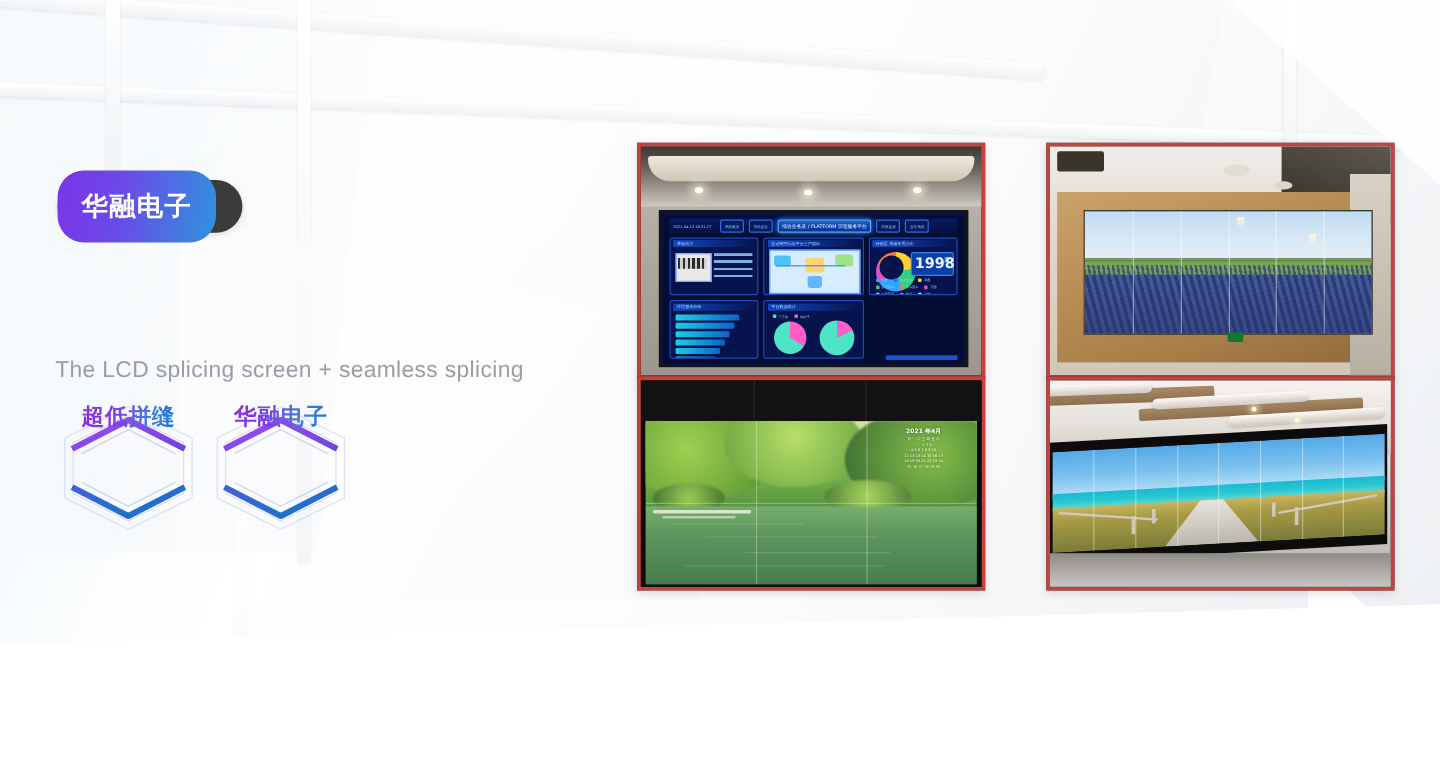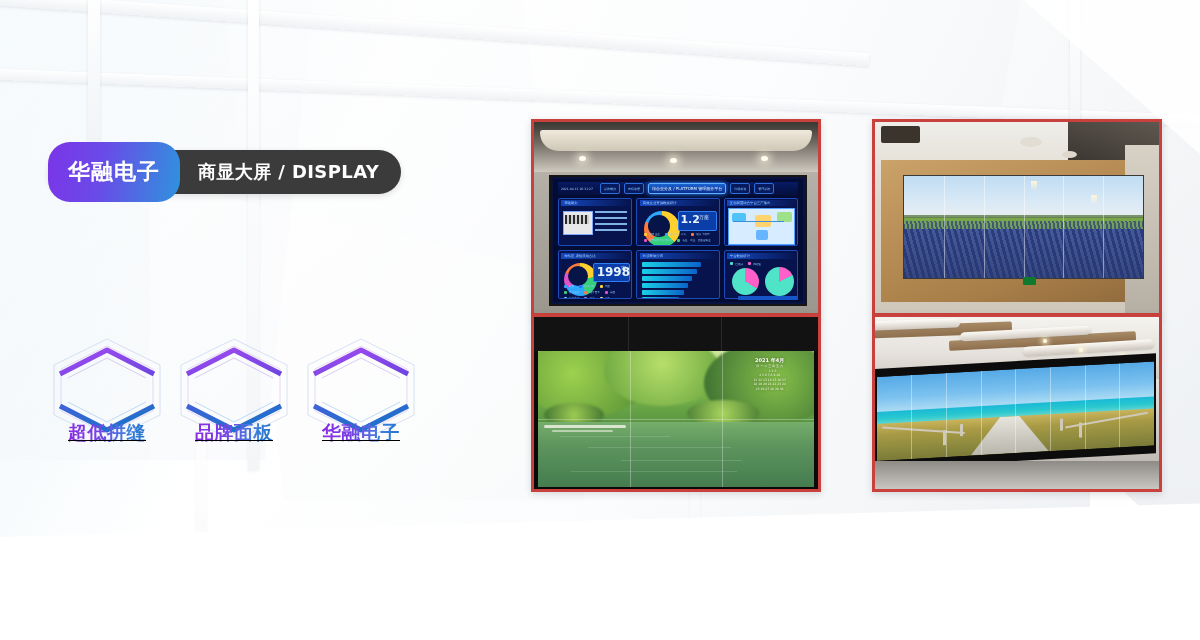--- a/index.html
+++ b/index.html
@@ -36,21 +36,21 @@
   
   .headline{position:absolute;left:44px;top:232px;font-size:46px;line-height:1.05;
         font-weight:bold;color:#3c3c3c;letter-spacing:1px;z-index:7;
         font-family:"DejaVu Sans","Liberation Sans",sans-serif;
         text-shadow:0 1px 2px rgba(255,255,255,.7);}
   .subhead{position:absolute;left:46px;top:298px;font-size:19px;color:#9a9da2;
         letter-spacing:.3px;z-index:7;}
 
   
   .hexrow{position:absolute;left:48px;top:334px;display:flex;gap:9px;z-index:7;}
-  .hex{position:relative;width:118px;height:112px;display:flex;align-items:flex-end;justify-content:center;text-decoration:underline;}
+  .hex{position:relative;width:118px;height:112px;display:flex;align-items:flex-start;justify-content:center;}
   .hex svg{position:absolute;left:0;top:0;}
   .hex-label{position:relative;font-size:19px;font-weight:bold;letter-spacing:.5px;
         font-family:"DejaVu Sans","Liberation Sans",sans-serif;
         background:linear-gradient(92deg,#8a2be2 0%,#7b3fe4 35%,#3f7fe0 75%,#1f73c8 100%);
         -webkit-background-clip:text;background-clip:text;color:transparent;
         -webkit-text-fill-color:transparent;}
 
   
   .photo{position:absolute;border:3px solid #c9413c;overflow:hidden;background:#111;
          box-shadow:0 2px 7px rgba(60,60,70,.18);}
@@ -181,23 +181,23 @@
   <div class="bg-tri" style="left:1090px;top:460px;border-right:160px solid transparent;border-bottom:150px solid rgba(255,255,255,.9);"></div>
   <div class="bg-sheet" style="left:-60px;top:520px;width:1340px;height:140px;transform:skewY(-1.6deg);opacity:.96;"></div>
   <div class="bg-sheet" style="left:-60px;top:545px;width:1340px;height:14px;transform:skewY(-1.2deg);opacity:.8;
               background:linear-gradient(90deg,rgba(255,255,255,0),#fff 35%,rgba(255,255,255,0));"></div>
   <div class="bg-sheet" style="left:150px;top:180px;width:620px;height:330px;opacity:.45;
               background:linear-gradient(140deg,rgba(255,255,255,.95),rgba(240,244,248,0));
               clip-path:polygon(0 0,100% 42%,100% 100%,0 100%);"></div>
 
   <div class="pill">
     <div class="pill-brand">华融电子</div>
-    <div class="pill-sub">商显大屏 / DISPLAY</div>
-  </div>
-
+  </div>
+
+  <div class="subhead">The LCD splicing screen + seamless splicing</div>
 
   <div class="hexrow">
 
     <div class="hex">
       <svg width="118" height="112" viewBox="0 0 118 112">
         <defs>
           <linearGradient id="gU" x1="0" y1="0" x2="1" y2="1">
             <stop offset="0%" stop-color="#a24bf0"></stop>
               <stop offset="100%" stop-color="#6d45e0"></stop>
           </linearGradient>
@@ -209,31 +209,20 @@
         <polygon points="59,5 112,31 112,81 59,107 6,81 6,31" fill="none" stroke="#b9c8ea" stroke-width="1" opacity=".55"></polygon>
         <polygon points="59,12 105,35 105,77 59,100 13,77 13,35" fill="none" stroke="#cbb8ee" stroke-width="1" opacity=".5"></polygon>
         <polyline points="12,40 59,16 106,40" fill="none" stroke="url(#gU)" stroke-width="5" stroke-linejoin="round"></polyline>
         <polyline points="12,72 59,96 106,72" fill="none" stroke="url(#gD)" stroke-width="5" stroke-linejoin="round"></polyline>
         <polyline points="20,44 59,24 98,44" fill="none" stroke="#c9b6f0" stroke-width="1" opacity=".7"></polyline>
         <polyline points="20,68 59,88 98,68" fill="none" stroke="#a8cbee" stroke-width="1" opacity=".7"></polyline>
       </svg>
       <span class="hex-label">超低拼缝</span>
     </div>
 
-    <div class="hex">
-      <svg width="118" height="112" viewBox="0 0 118 112">
-        <polygon points="59,5 112,31 112,81 59,107 6,81 6,31" fill="none" stroke="#b9c8ea" stroke-width="1" opacity=".55"></polygon>
-        <polygon points="59,12 105,35 105,77 59,100 13,77 13,35" fill="none" stroke="#cbb8ee" stroke-width="1" opacity=".5"></polygon>
-        <polyline points="12,40 59,16 106,40" fill="none" stroke="url(#gU)" stroke-width="5" stroke-linejoin="round"></polyline>
-        <polyline points="12,72 59,96 106,72" fill="none" stroke="url(#gD)" stroke-width="5" stroke-linejoin="round"></polyline>
-        <polyline points="20,44 59,24 98,44" fill="none" stroke="#c9b6f0" stroke-width="1" opacity=".7"></polyline>
-        <polyline points="20,68 59,88 98,68" fill="none" stroke="#a8cbee" stroke-width="1" opacity=".7"></polyline>
-      </svg>
-      <span class="hex-label">品牌面板</span>
-    </div>
 
 
     <div class="hex">
       <svg width="118" height="112" viewBox="0 0 118 112">
         <polygon points="59,5 112,31 112,81 59,107 6,81 6,31" fill="none" stroke="#b9c8ea" stroke-width="1" opacity=".55"></polygon>
         <polygon points="59,12 105,35 105,77 59,100 13,77 13,35" fill="none" stroke="#cbb8ee" stroke-width="1" opacity=".5"></polygon>
         <polyline points="12,40 59,16 106,40" fill="none" stroke="url(#gU)" stroke-width="5" stroke-linejoin="round"></polyline>
         <polyline points="12,72 59,96 106,72" fill="none" stroke="url(#gD)" stroke-width="5" stroke-linejoin="round"></polyline>
         <polyline points="20,44 59,24 98,44" fill="none" stroke="#c9b6f0" stroke-width="1" opacity=".7"></polyline>
         <polyline points="20,68 59,88 98,68" fill="none" stroke="#a8cbee" stroke-width="1" opacity=".7"></polyline>
@@ -265,36 +254,20 @@
 
           <div class="p1-cell">
             <div class="p1-cellhdr">基础能力</div>
             <div style="position:absolute;left:6%;top:26%;width:38%;height:48%;background:#e8e8ea;border:1px solid #7fa8ff;"></div>
             <div style="position:absolute;left:8%;top:34%;width:34%;height:20%;
                         background:repeating-linear-gradient(90deg,#2b2b2b 0 2px,#cfcfcf 2px 4px);"></div>
             <div style="position:absolute;left:50%;top:26%;width:44%;height:52%;
                         background:repeating-linear-gradient(180deg,rgba(150,205,255,.85) 0 2px,rgba(0,0,0,0) 2px 6px);"></div>
           </div>
 
-          <div class="p1-cell">
-            <div class="p1-cellhdr">高效企业资源数据统计</div>
-            <div class="donut" style="left:8%;top:26%;width:36px;height:36px;
-                        background:conic-gradient(#ffd02e 0 38%,#35d07a 38% 62%,#ff7a3d 62% 82%,#2ea7ff 82% 100%);"></div>
-            <div class="donut" style="left:13.5%;top:34%;width:22px;height:22px;background:#061447;"></div>
-            <div class="p1-blue-card" style="left:50%;top:26%;width:45%;height:38%;"></div>
-            <div class="p1-bignum" style="left:53%;top:30%;font-size:11px;">1.2</div>
-            <div class="p1-bignum" style="left:76%;top:33%;font-size:5px;font-weight:normal;">万座</div>
-            <div class="p1-leg" style="left:8%;top:72%;width:86%;">
-              <div class="p1-legi"><i class="p1-legsw" style="background:#ffd02e"></i>能源 企业</div>
-              <div class="p1-legi"><i class="p1-legsw" style="background:#2ea7ff"></i>数据中心 示范</div>
-              <div class="p1-legi"><i class="p1-legsw" style="background:#ff7a3d"></i>建筑 节能型</div>
-              <div class="p1-legi"><i class="p1-legsw" style="background:#e052c8"></i>智慧城市及资源利用</div>
-              <div class="p1-legi"><i class="p1-legsw" style="background:#35d07a"></i>农业、工业、交通运输业</div>
-            </div>
-          </div>
 
           <div class="p1-cell">
             <div class="p1-cellhdr">互动智慧综合平台三产输出</div>
             <div style="position:absolute;left:5%;top:20%;width:90%;height:74%;background:#d8ecff;border:1px solid #4fa0ff;"></div>
             <div style="position:absolute;left:10%;top:30%;width:14px;height:9px;background:#4fc3f7;border-radius:2px;"></div>
             <div style="position:absolute;left:42%;top:34%;width:16px;height:12px;background:#ffd36e;border-radius:2px;"></div>
             <div style="position:absolute;left:72%;top:28%;width:15px;height:10px;background:#9fe08a;border-radius:2px;"></div>
             <div style="position:absolute;left:44%;top:68%;width:12px;height:10px;background:#66b6ff;border-radius:2px;"></div>
             <div style="position:absolute;left:12%;top:48%;width:70%;height:1px;background:#3f8fd6;"></div>
           </div>

